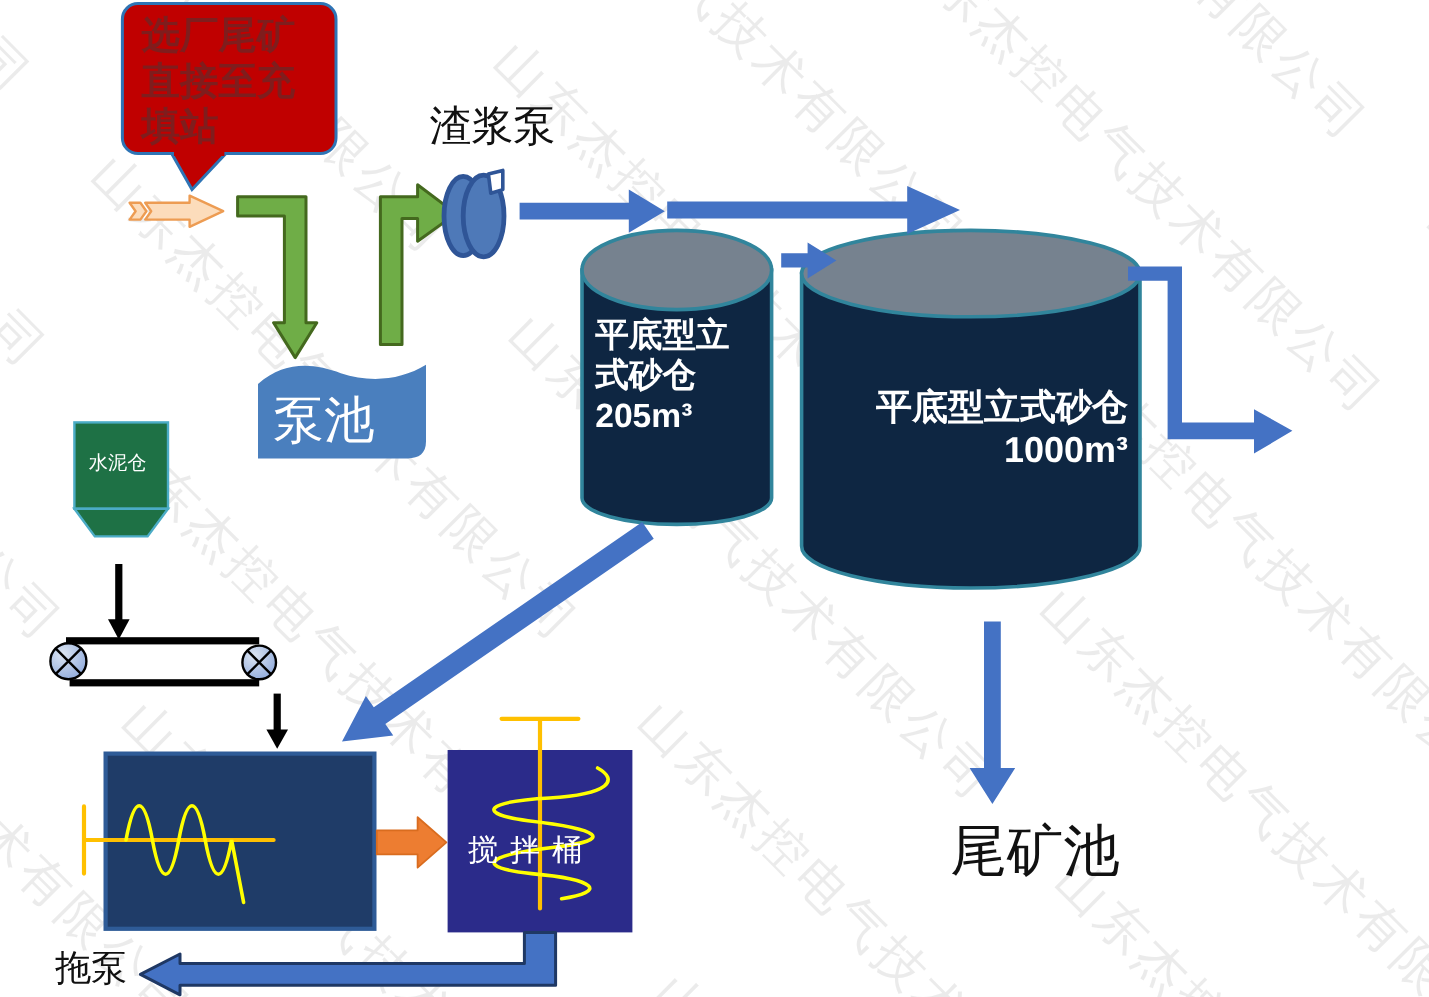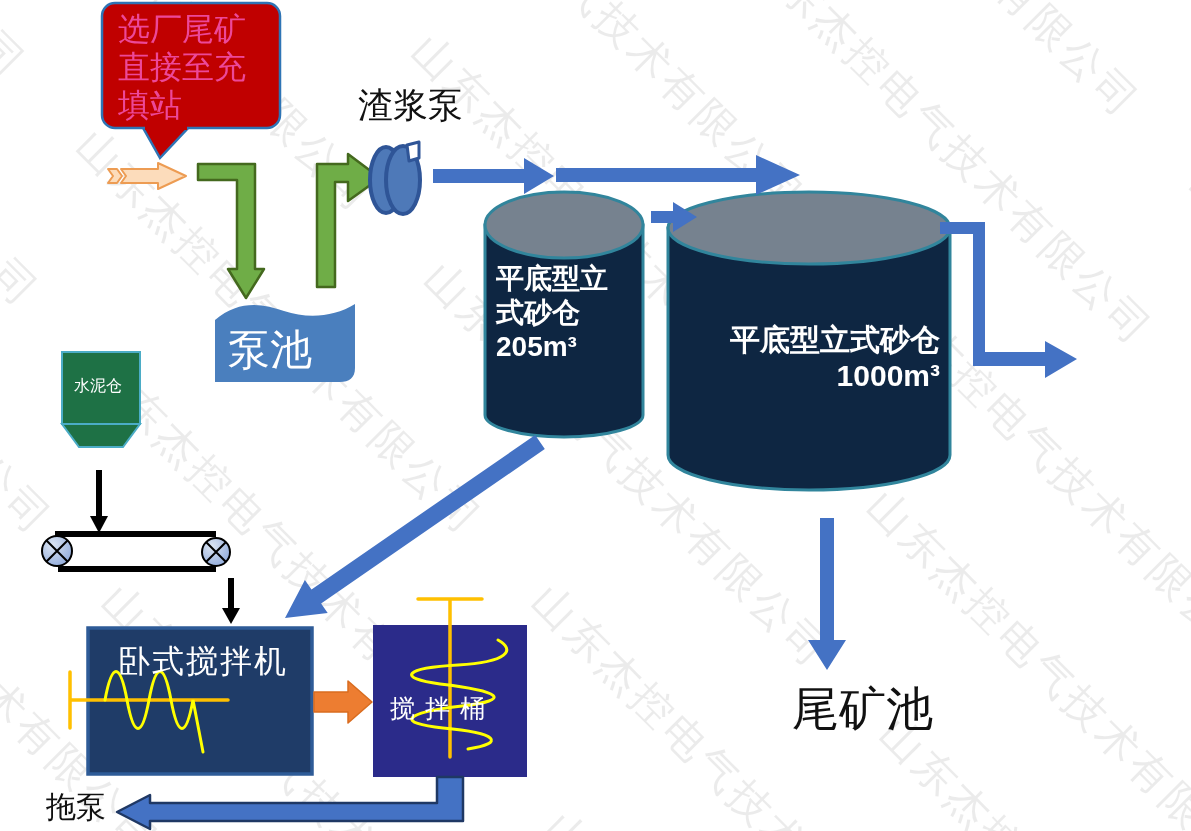--- a/index.html
+++ b/index.html
@@ -29,21 +29,21 @@
   .wave        {stroke:var(--wave-yellow);stroke-width:3;fill:none;stroke-linecap:round;}
   .axis        {stroke:var(--axis-orange);stroke-width:3.5;fill:none;stroke-linecap:round;}
   .fat-orange  {fill:var(--orange-arrow);stroke:var(--orange-arrow-border);stroke-width:1.5;stroke-linejoin:round;}
   .blk         {fill:#000;}
   .blkline     {stroke:#000;stroke-width:2;fill:none;}
   .belt        {fill:#000;}
   
   .lbl{position:absolute;z-index:2;white-space:pre-line;}
   .w  {color:#fff;}
   .k  {color:#111;}
-  #callout-text   {left:118px;top:10px;width:156px;font-size:32px;font-weight:normal;line-height:38px;color:#ec4899;}
+  #callout-text   {left:118px;top:10px;width:156px;font-size:32px;font-weight:bold;line-height:38px;color:#7f1d1d;}
   #slurry-label   {left:358px;top:82px;font-size:35px;}
   #pool-label     {left:228px;top:322px;font-size:42px;}
   #silo-label     {left:74px;top:376px;font-size:16px;}
   #small-tank-lbl {left:496px;top:262px;font-size:28px;font-weight:bold;line-height:34px;}
   #large-tank-lbl {left:678px;top:322px;width:262px;font-size:30px;font-weight:bold;line-height:36px;text-align:right;}
   #sewage-label   {left:1083px;top:328px;font-size:35px;line-height:45px;}
   #tailings-label {left:792px;top:678px;font-size:47px;text-align:center;}
   #mixer-label    {left:118px;top:640px;font-size:32px;letter-spacing:2px;}
   #barrel-label   {left:390px;top:692px;font-size:25px;letter-spacing:10px;}
   #trailer-label  {left:46px;top:787px;font-size:30px;font-weight:normal;}
@@ -190,16 +190,15 @@
 填站</div>
   <div class="lbl k" id="slurry-label">渣浆泵</div>
   <div class="lbl w" id="pool-label">泵池</div>
   <div class="lbl w" id="silo-label">水泥仓</div>
   <div class="lbl w" id="small-tank-lbl">平底型立
 式砂仓
 205m³</div>
   <div class="lbl w" id="large-tank-lbl">平底型立式砂仓
 1000m³</div>
   <div class="lbl k" id="tailings-label">尾矿池</div>
-  <div class="lbl w" id="mixer-label">卧式搅拌机</div>
   <div class="lbl w" id="barrel-label">搅拌桶</div>
   <div class="lbl k" id="trailer-label">拖泵</div>
 </div>
 
 </body></html>

